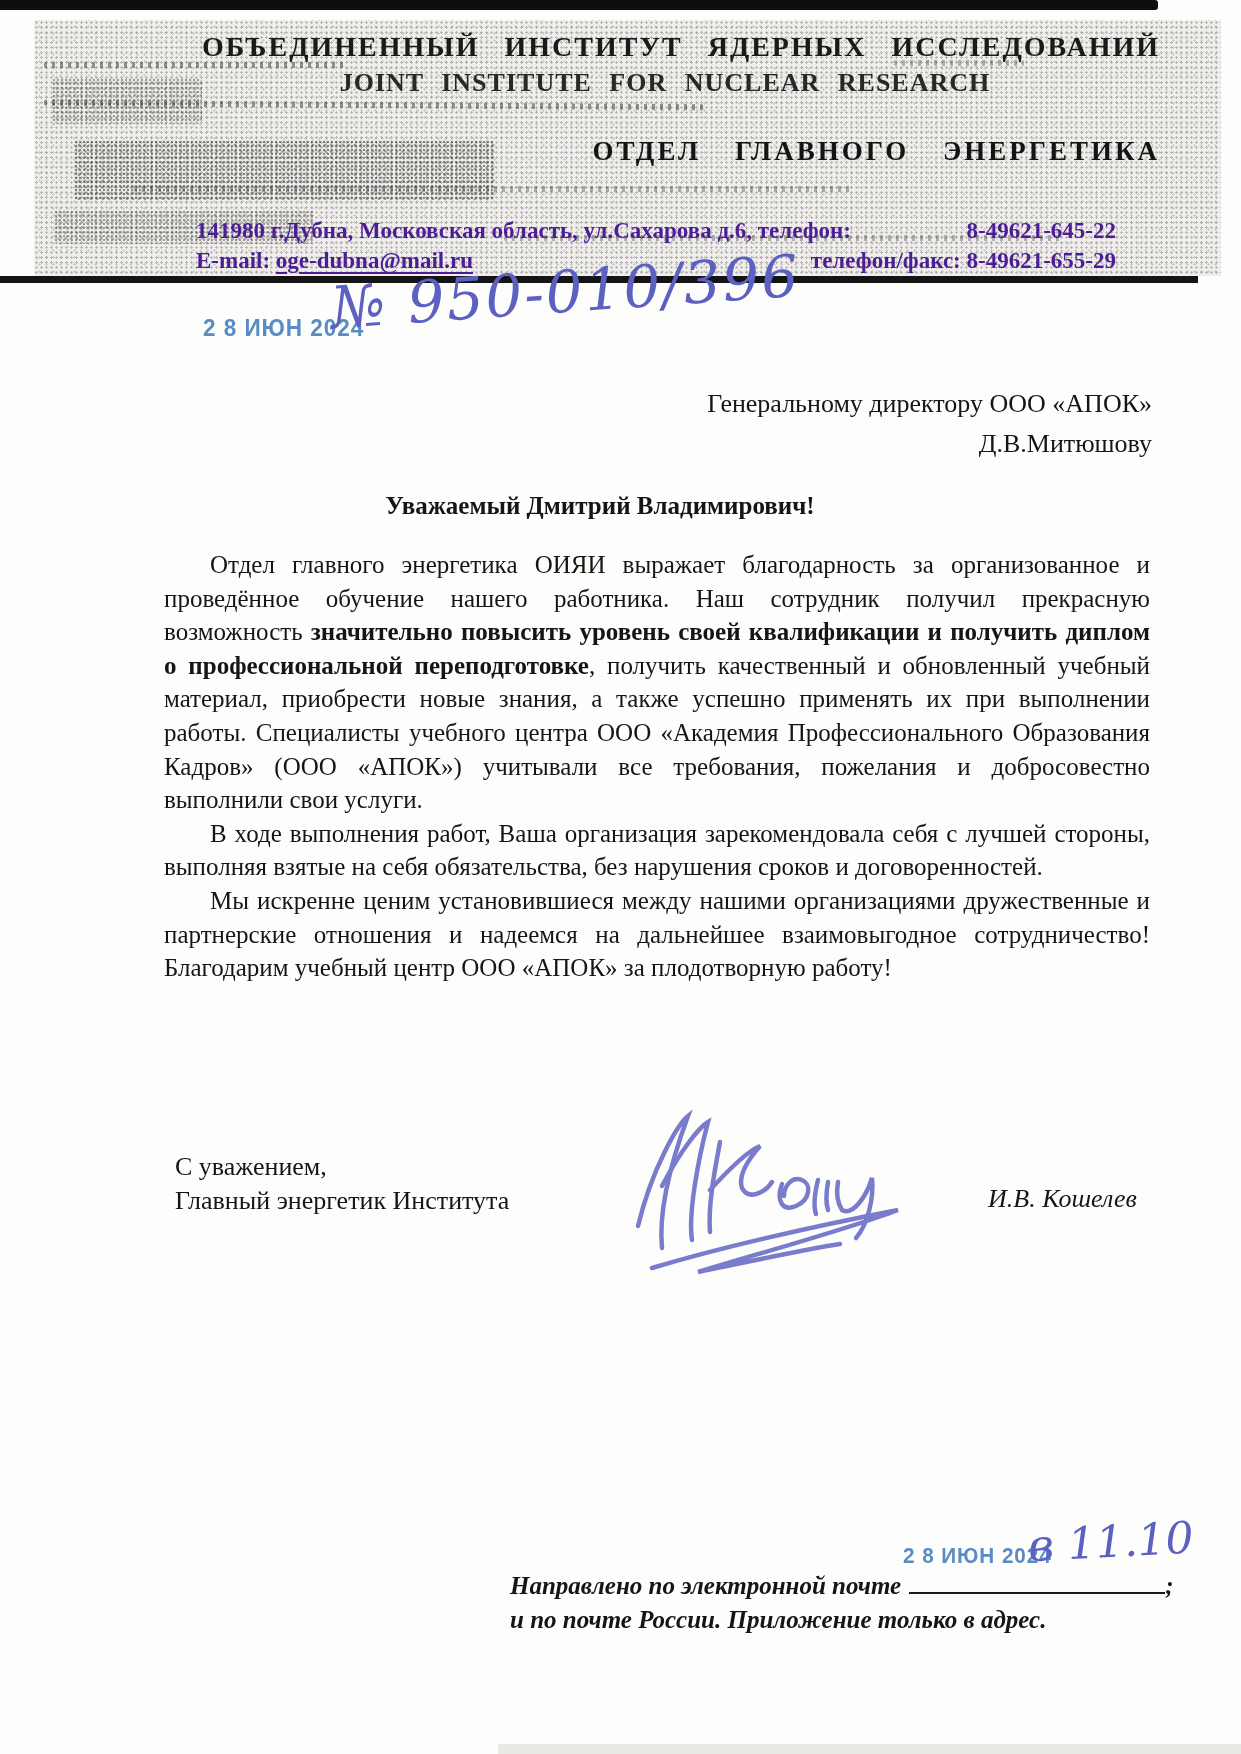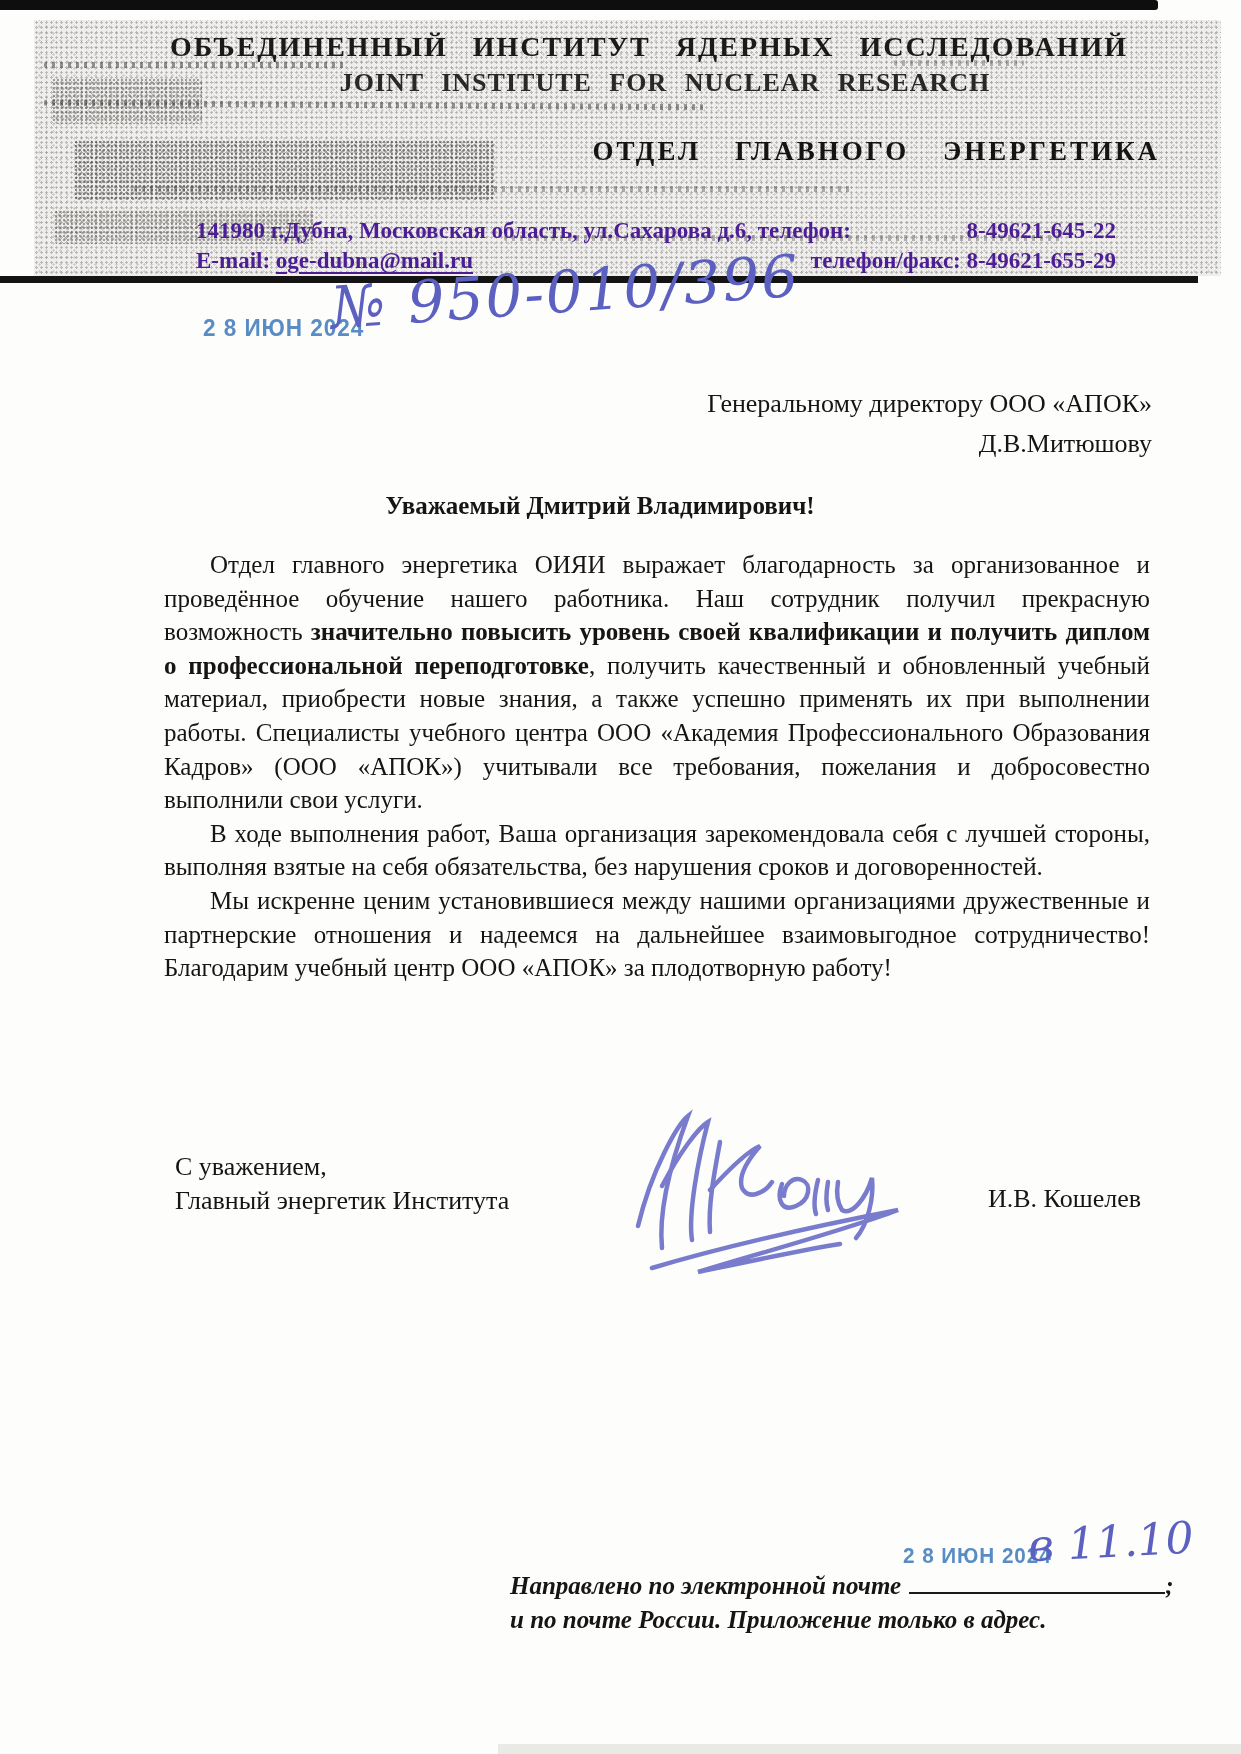--- a/index.html
+++ b/index.html
@@ -43,21 +43,21 @@
     position:absolute;
     background-image:
       radial-gradient(rgba(40,38,36,.8) 1px, transparent 1.6px),
       radial-gradient(rgba(70,68,66,.7) 1px, transparent 1.8px);
     background-size:4px 4px,6px 6px;
     background-position:0 0,2px 2px;
     opacity:.65;border-radius:4px;
   }
   .org-ru{
     left:170px;top:31px;width:990px;
-    text-align:left;font-weight:bold;font-size:28px;
+    text-align:right;font-weight:bold;font-size:28px;
     letter-spacing:2px;word-spacing:16px;color:#1c1a18;
   }
   .org-en{
     left:170px;top:68px;width:990px;
     text-align:center;font-weight:bold;font-size:26px;
     letter-spacing:1px;word-spacing:10px;color:#2a2826;
   }
   .dept{
     left:170px;top:136px;width:990px;
     text-align:right;font-weight:bold;font-size:27px;
@@ -110,21 +110,21 @@
   .body-text{
     left:164px;top:548px;width:986px;
     font-size:25px;line-height:33.6px;text-align:justify;
   }
   .body-text p{margin:0;text-indent:46px;}
   .body-text b{font-weight:bold;margin-top:32px;}
 
   
   .closing{left:175px;top:1152px;font-size:26px;}
   .sig-title{left:175px;top:1186px;font-size:26px;}
-  .sig-name{left:988px;top:1184px;font-size:26px;}
+  .sig-name{left:988px;top:1184px;font-size:26px;font-style:italic;}
   .sig-ink{left:586px;top:1098px;width:370px;height:215px;}
 
   
   .footer-note{
     font-weight:bold;font-style:italic;font-size:25px;
     white-space:nowrap;
     text-align:center;
   }
   .footer-line1{left:510px;top:1572px;}
   .footer-line2{left:510px;top:1606px;}

